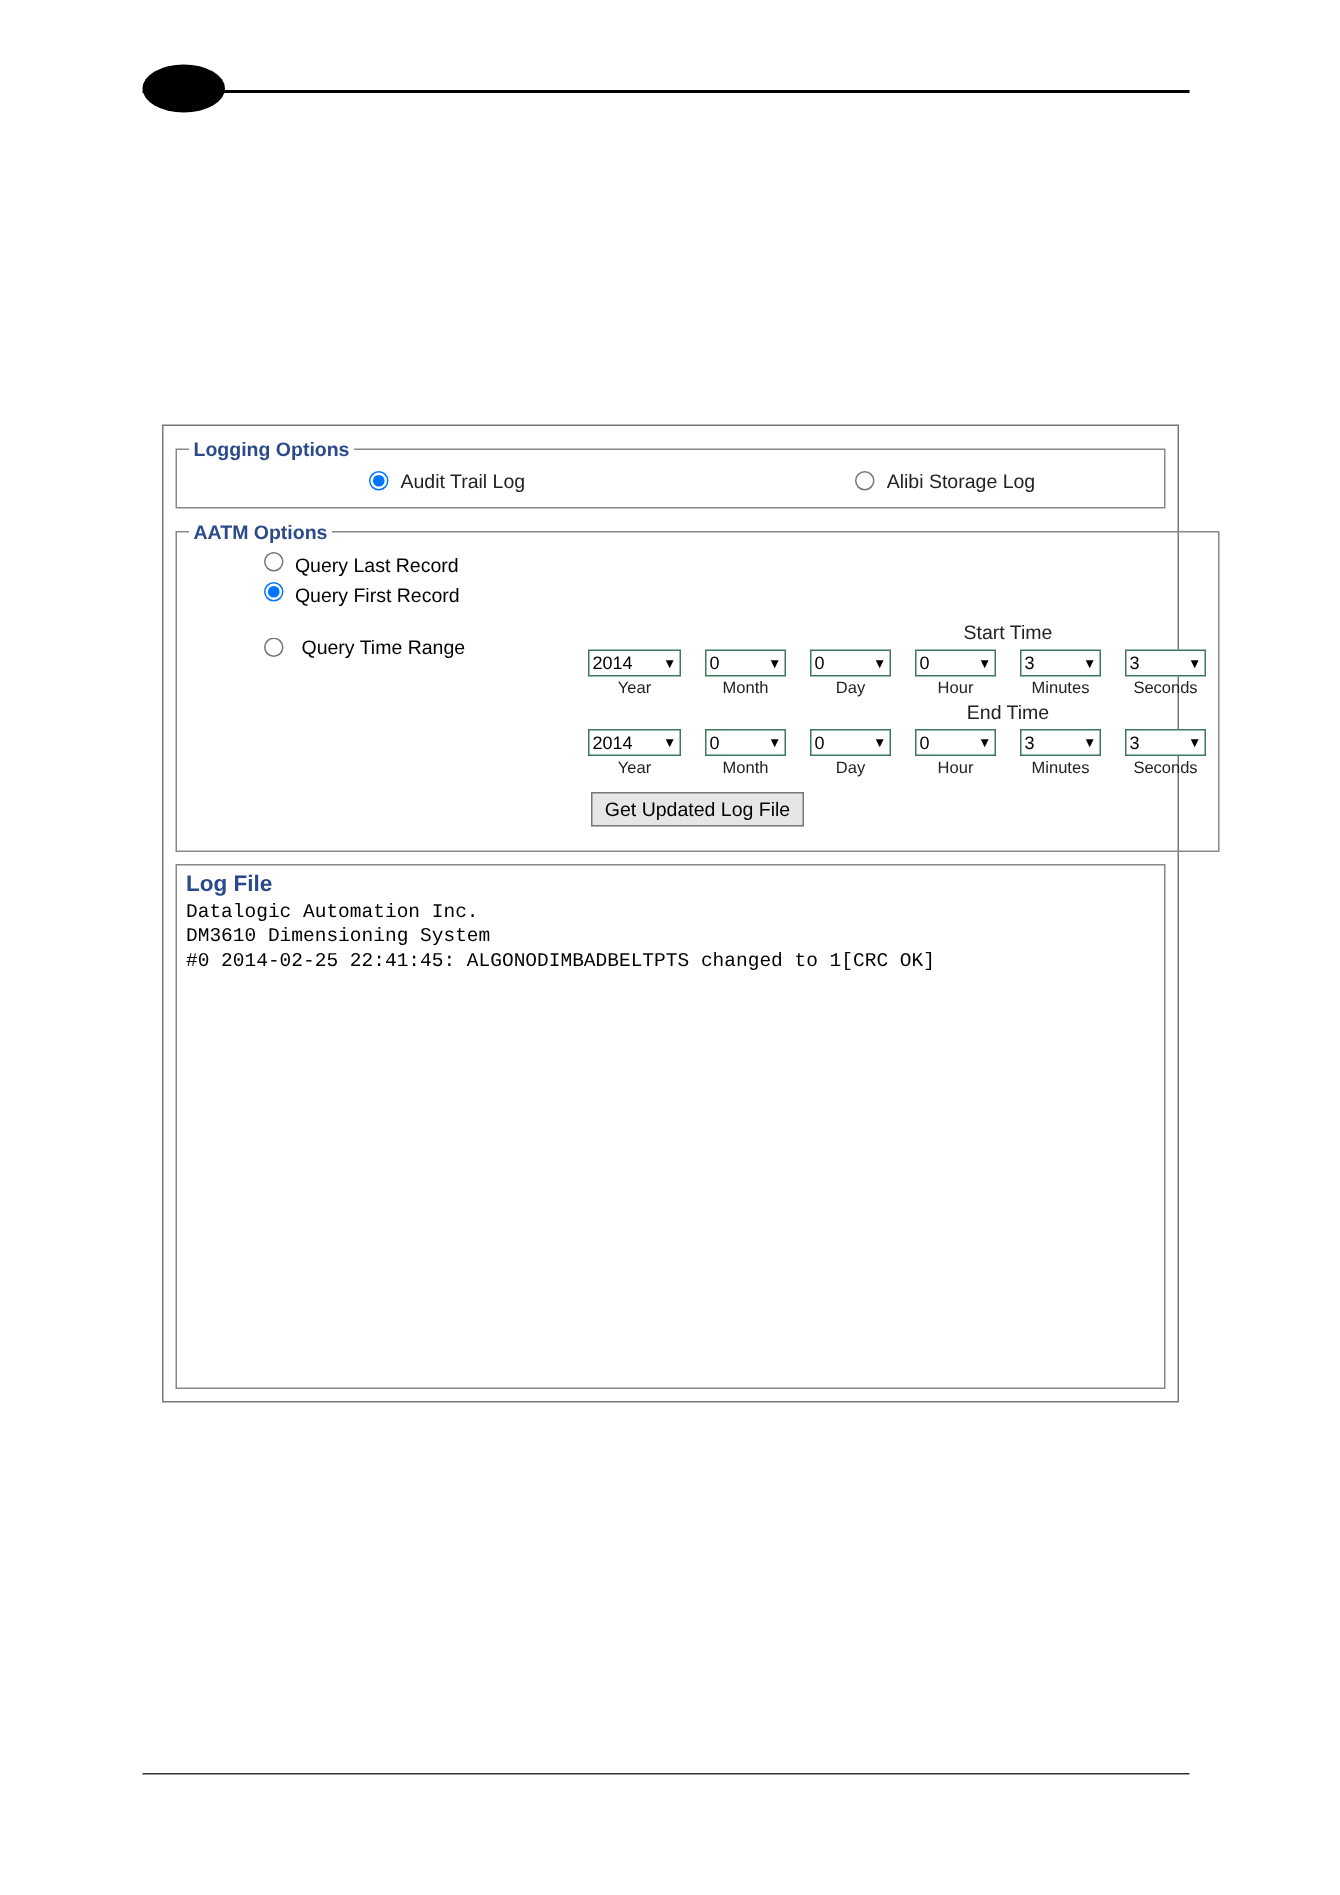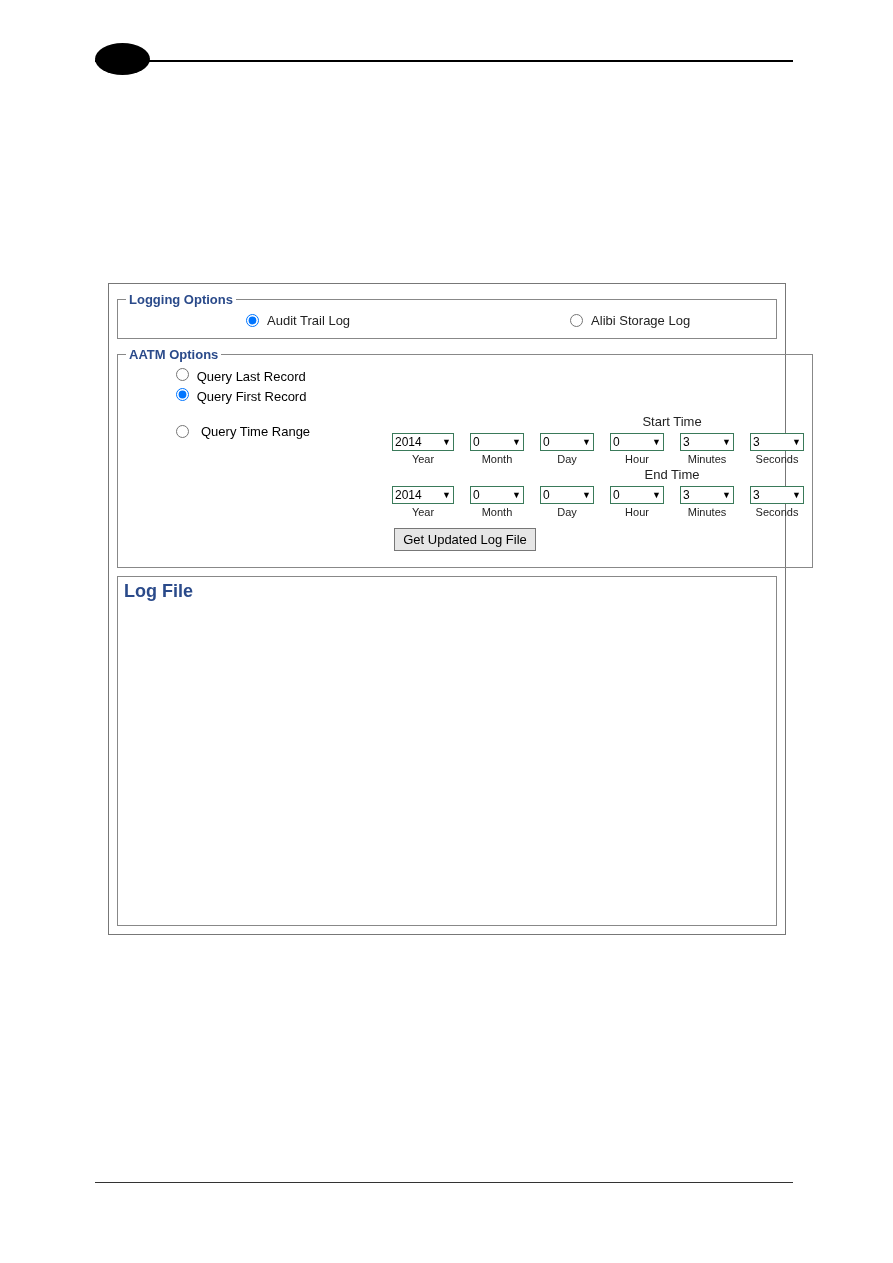--- a/index.html
+++ b/index.html
@@ -148,21 +148,21 @@
     border: 1px solid #888;
     margin: 8px;
     height: 340px;
     position: relative;
     padding: 4px 6px;
     font-size: 13px;
   }
   .log-title {
     color: #2a4a8a;
     font-weight: bold;
-    font-size: 18px;
+    font-size: 15px;
     margin-bottom: 2px;
   }
   .log-content {
     font-family: "Courier New", monospace;
     font-size: 13px;
     white-space: pre;
     line-height: 1.25;
   }
 </style>
 </head>
@@ -309,17 +309,20 @@
       </div>
     </div>
 
     <div class="btn-row">
       <span class="btn">Get Updated Log File</span>
     </div>
   </fieldset>
 
   <div class="log-box">
     <div class="log-title">Log File</div>
+    <div class="log-content"><span>Datalogic Automation Inc.</span>
+<span>DM3610 Dimensioning System</span>
+<span>#0 2014-02-25 22:41:45: ALGONODIMBADBELTPTS changed to 1[CRC OK]</span></div>
   </div>
 
 </div>
 
 <div class="footer-line"></div>
 
 </body></html>

